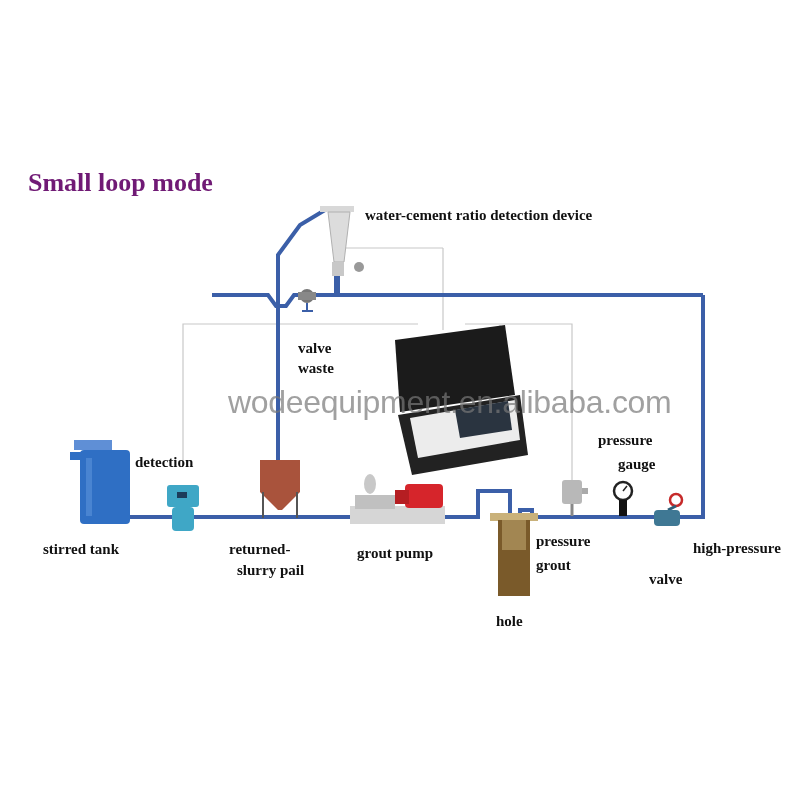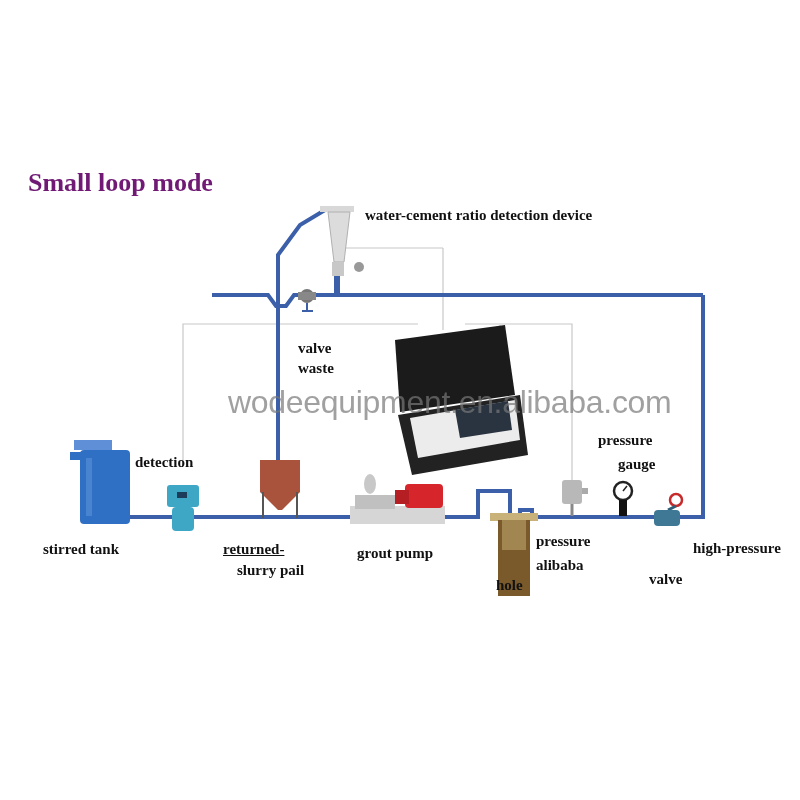--- a/index.html
+++ b/index.html
@@ -104,24 +104,24 @@
     <line x1="676" y1="506" x2="668" y2="510" stroke="#2f5f78" stroke-width="3"></line>
     <rect x="654" y="510" width="26" height="16" rx="4" fill="#3f7894"></rect>
   </g>
 </svg>
 
 <div class="lbl" style="left:365px;top:203px;">water-cement ratio detection device</div>
 <div class="lbl" style="left:298px;top:312px;margin-top:44px;">waste</div>
 <div class="lbl" style="left:298px;top:336px;">valve</div>
 <div class="lbl" style="left:135px;top:450px;">detection</div>
 <div class="lbl" style="left:43px;top:537px;">stirred tank</div>
-<div class="lbl" style="left:223px;top:537px;text-decoration:underline;">returned-</div>
+<div class="lbl" style="left:229px;top:537px;">returned-</div>
 <div class="lbl" style="left:237px;top:558px;">slurry pail</div>
 <div class="lbl" style="left:357px;top:541px;">grout pump</div>
 <div class="lbl" style="left:536px;top:529px;">pressure</div>
-<div class="lbl" style="left:536px;top:553px;">alibaba</div>
-<div class="lbl" style="left:496px;top:573px;text-align:center;">hole</div>
+<div class="lbl" style="left:536px;top:553px;">grout</div>
+<div class="lbl" style="left:496px;top:609px;text-align:center;">hole</div>
 <div class="lbl" style="left:598px;top:428px;">pressure</div>
 <div class="lbl" style="left:618px;top:452px;">gauge</div>
 <div class="lbl" style="left:647px;top:536px;margin-left:46px;">high-pressure</div>
 <div class="lbl" style="left:649px;top:567px;">valve</div>
 
 <div class="watermark">wodeequipment.en.alibaba.com</div>
 
 </body></html>

